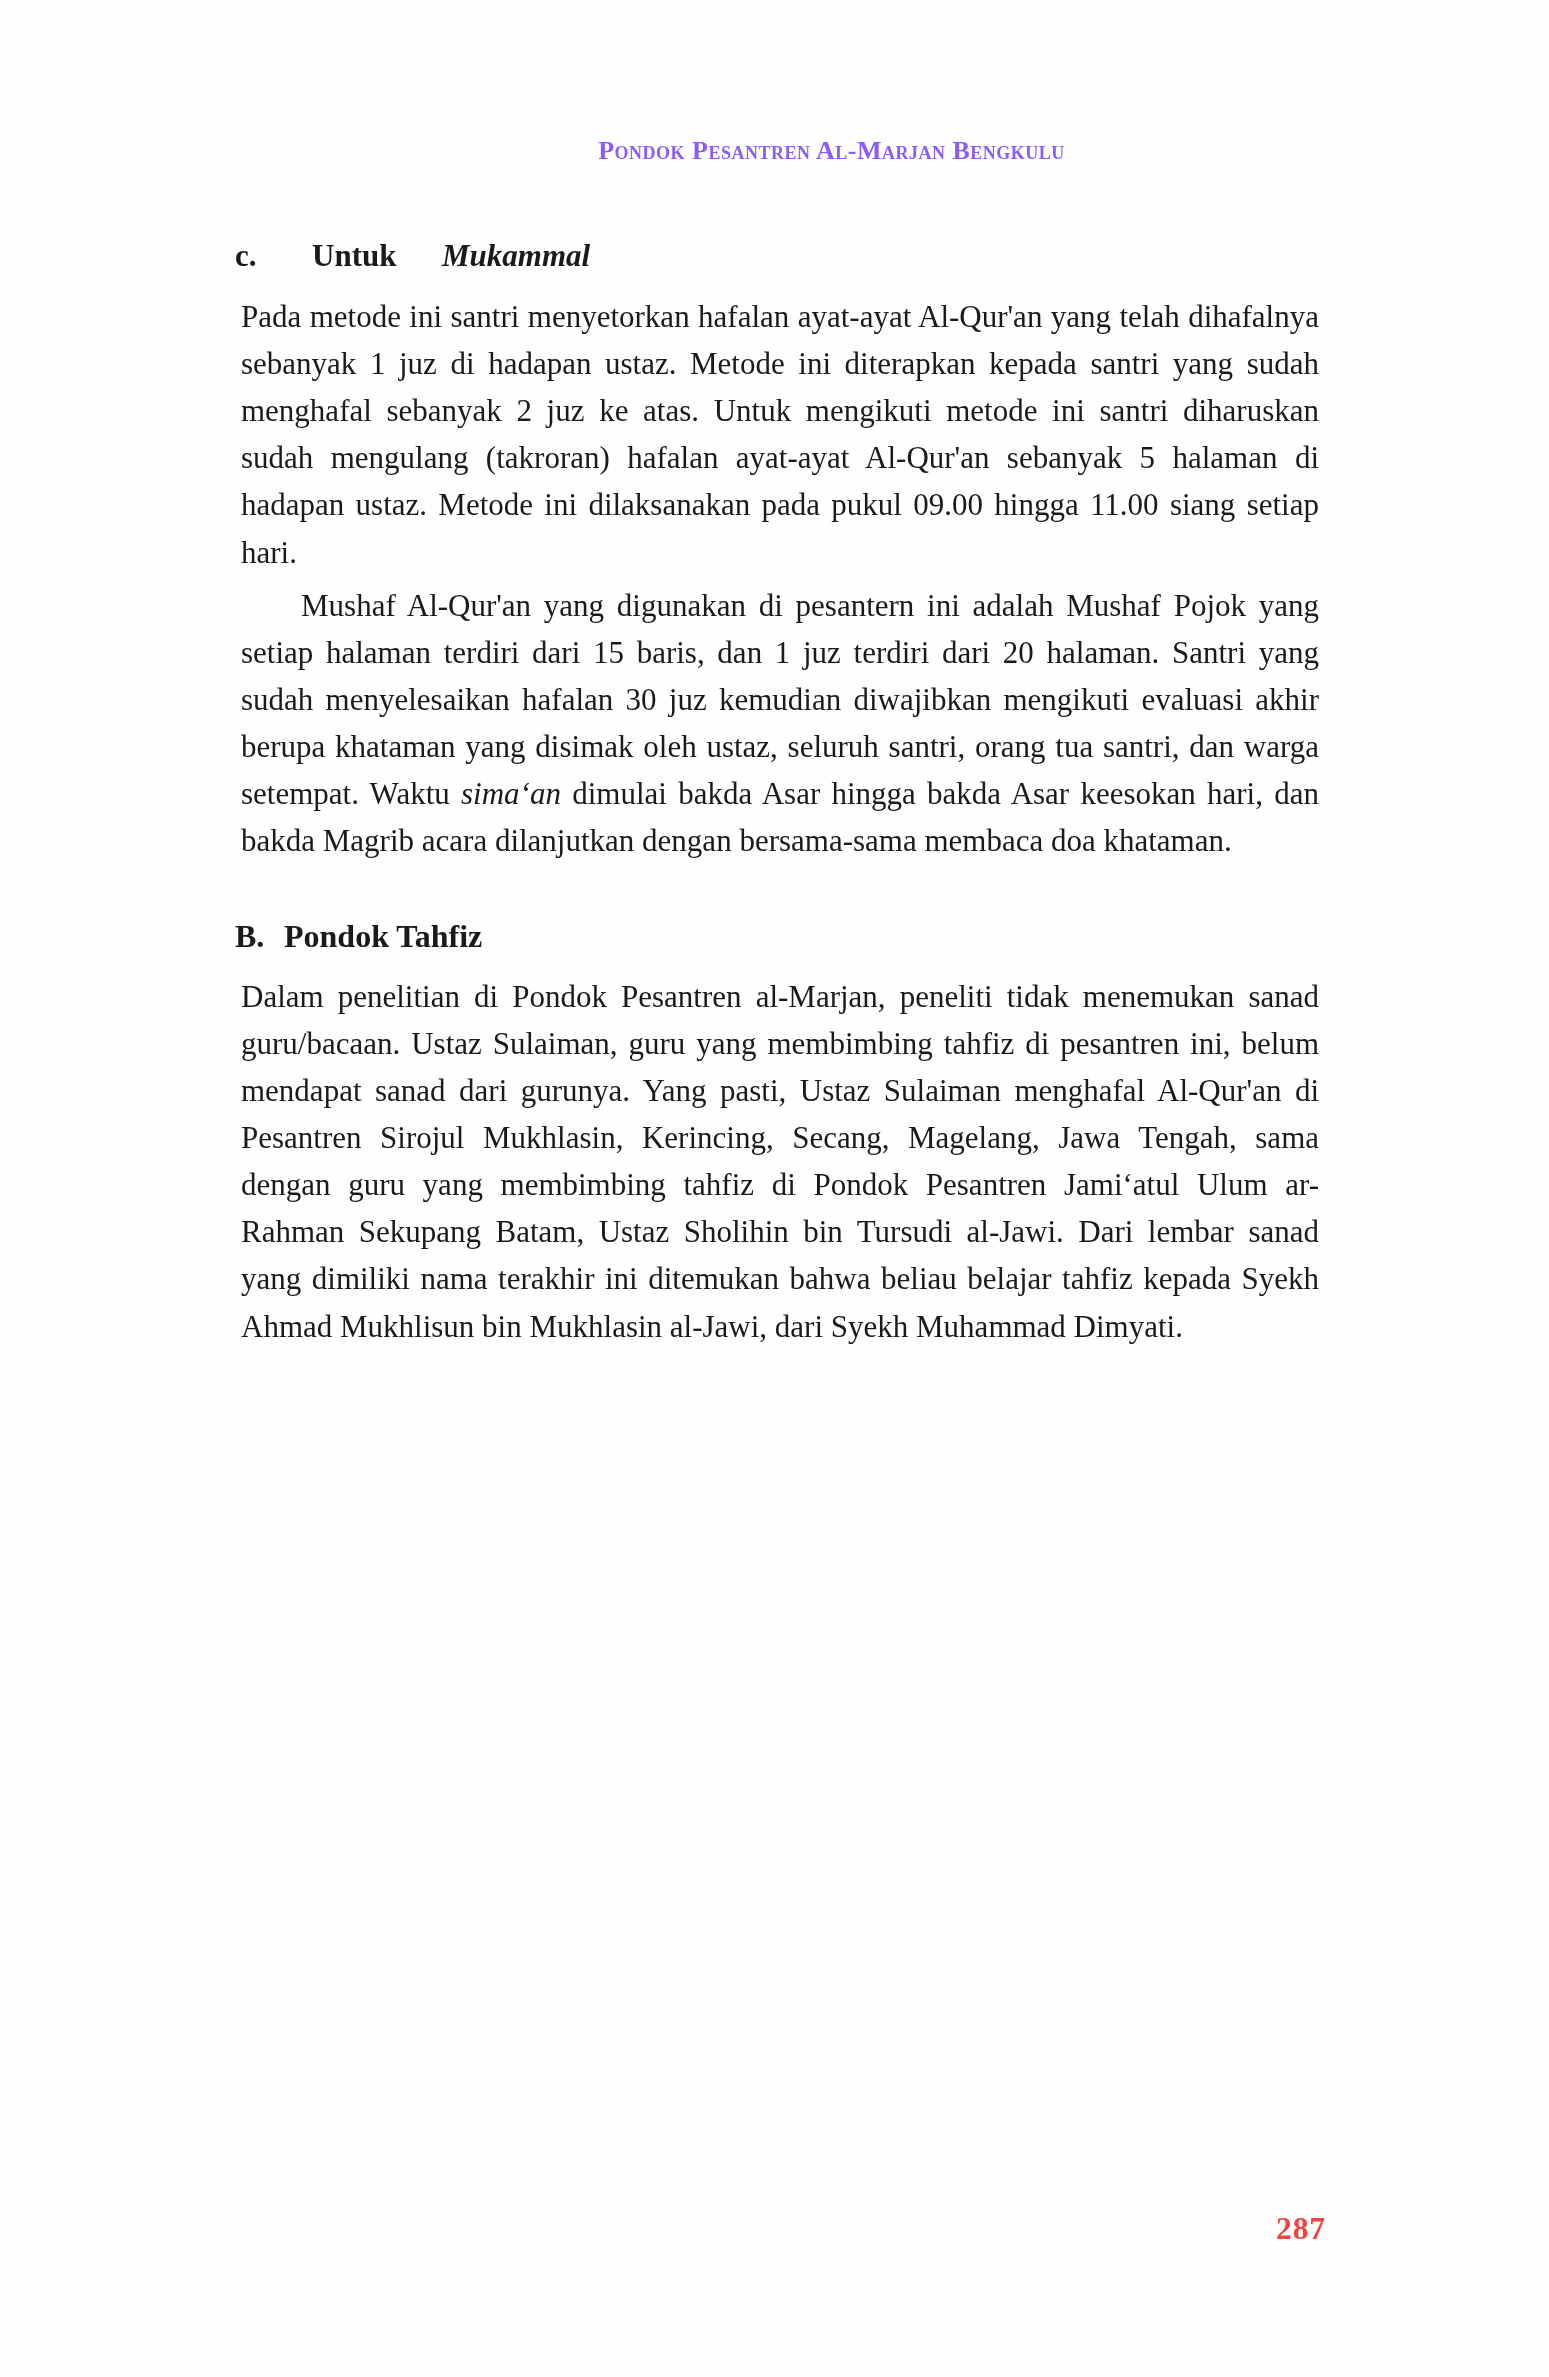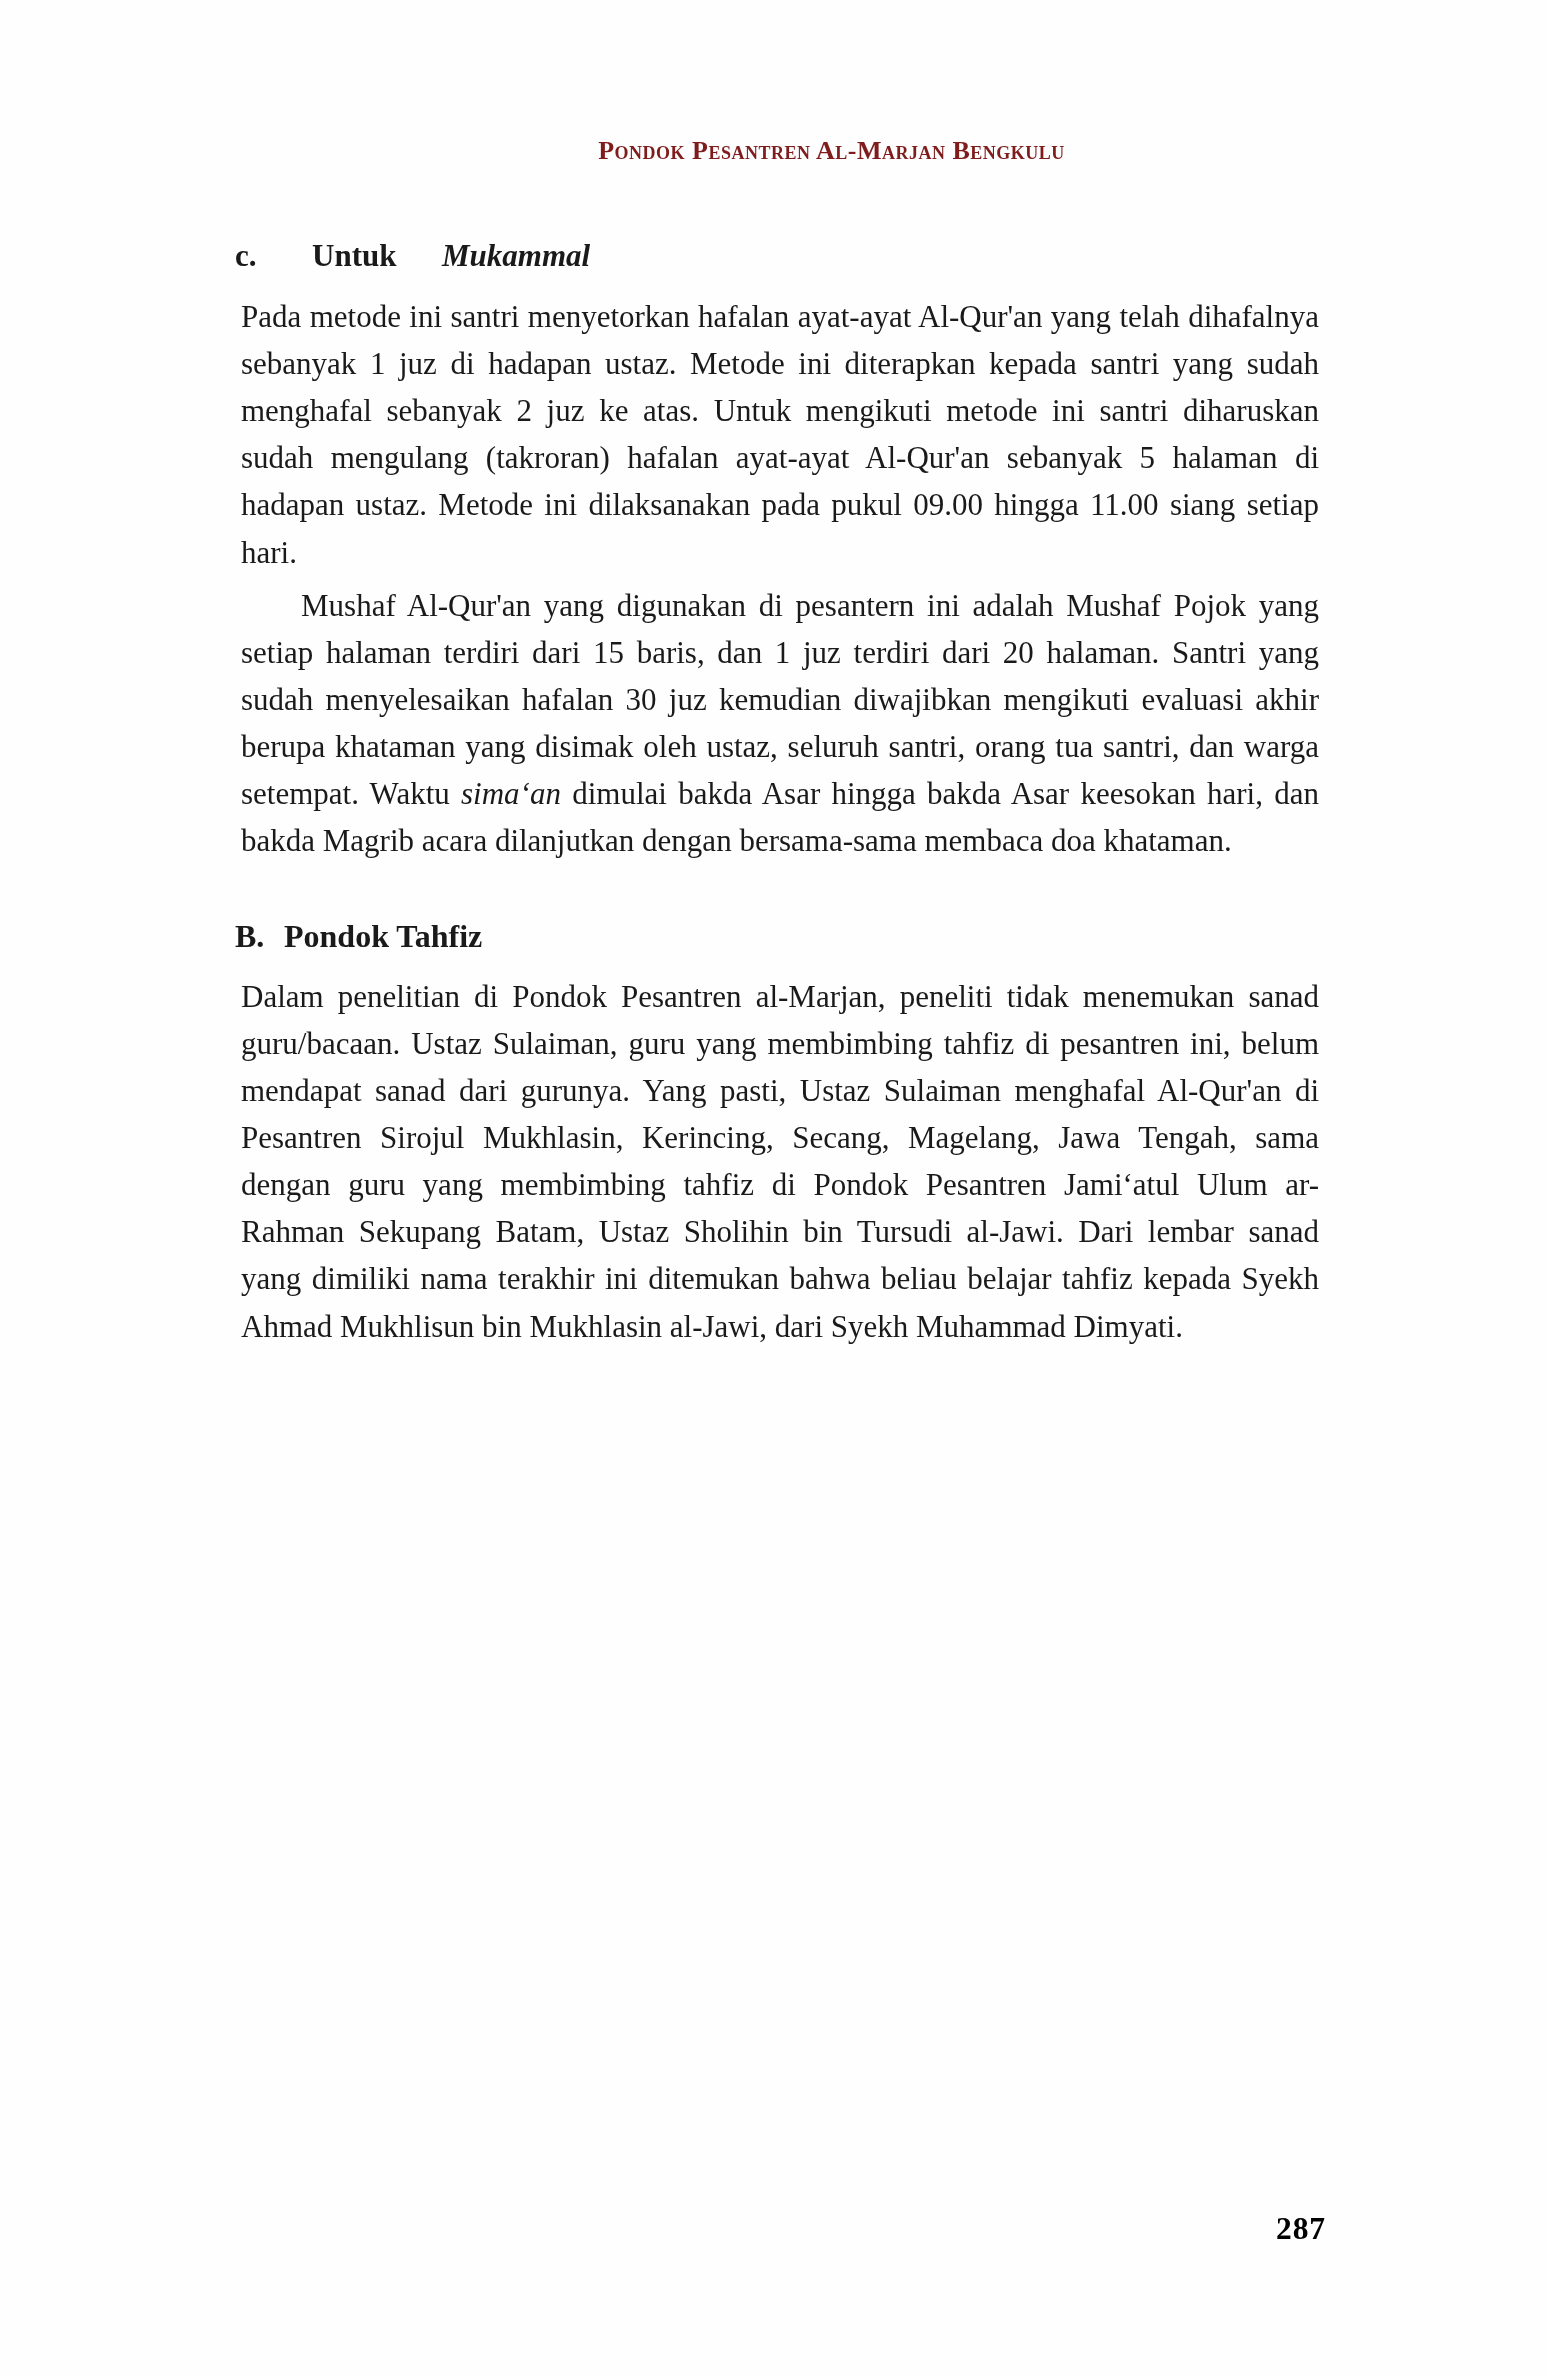--- a/index.html
+++ b/index.html
@@ -27,21 +27,21 @@
     position: absolute;
     left: 0;
     top: 136px;
     width: 1549px;
     text-align: center;
     font-family: "Liberation Serif", serif;
     font-variant: small-caps;
     font-weight: bold;
     font-size: 26px;
     letter-spacing: 0.5px;
-    color: #7f1d1d;
+    color: #8b5cf6;
     padding-left: 114px;
     box-sizing: border-box;
   }
   .content {
     position: absolute;
     left: 235px;
     top: 238px;
     width: 1090px;
   }
   .sub-heading {
@@ -86,21 +86,21 @@
   .ital {
     font-style: italic;
   }
   .folio {
     position: absolute;
     right: 223px;
     bottom: 130px;
     font-size: 31.5px;
     font-weight: bold;
     letter-spacing: 0.9px;
-    color: #000000;
+    color: #ef4444;
   }
 </style>
 </head>
 <body>
 
 <div class="page">
 
   <div class="running-head">Pondok Pesantren Al-Marjan Bengkulu</div>
 
   <div class="content">

